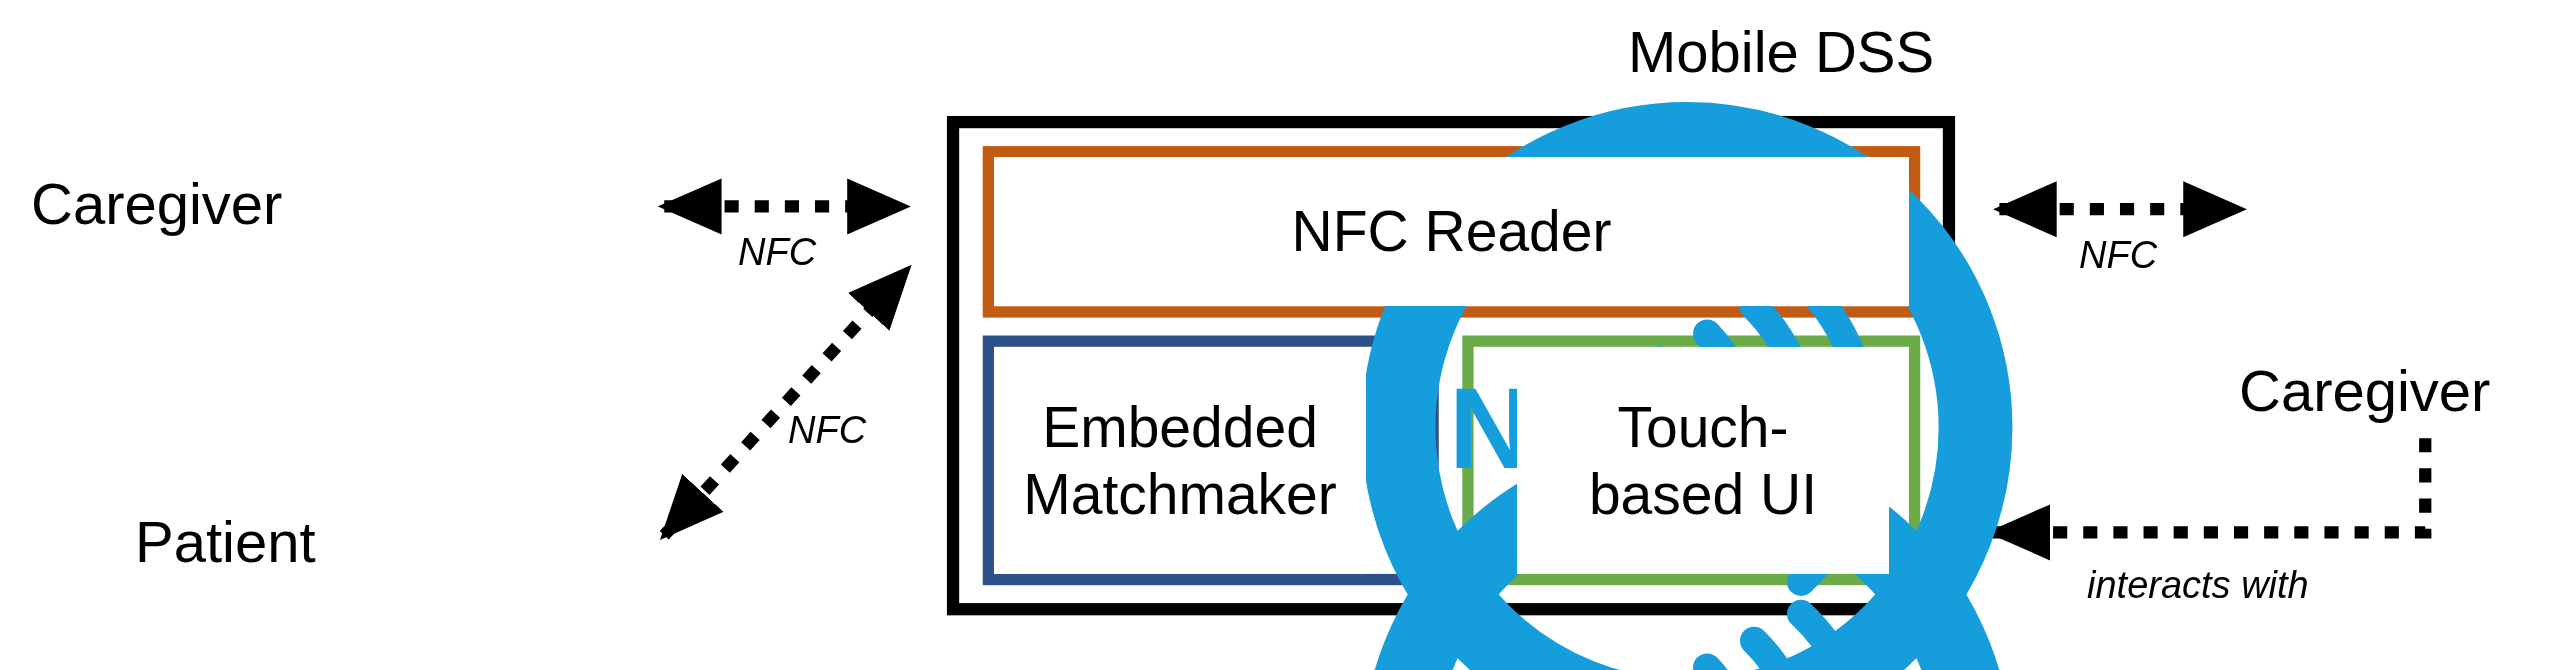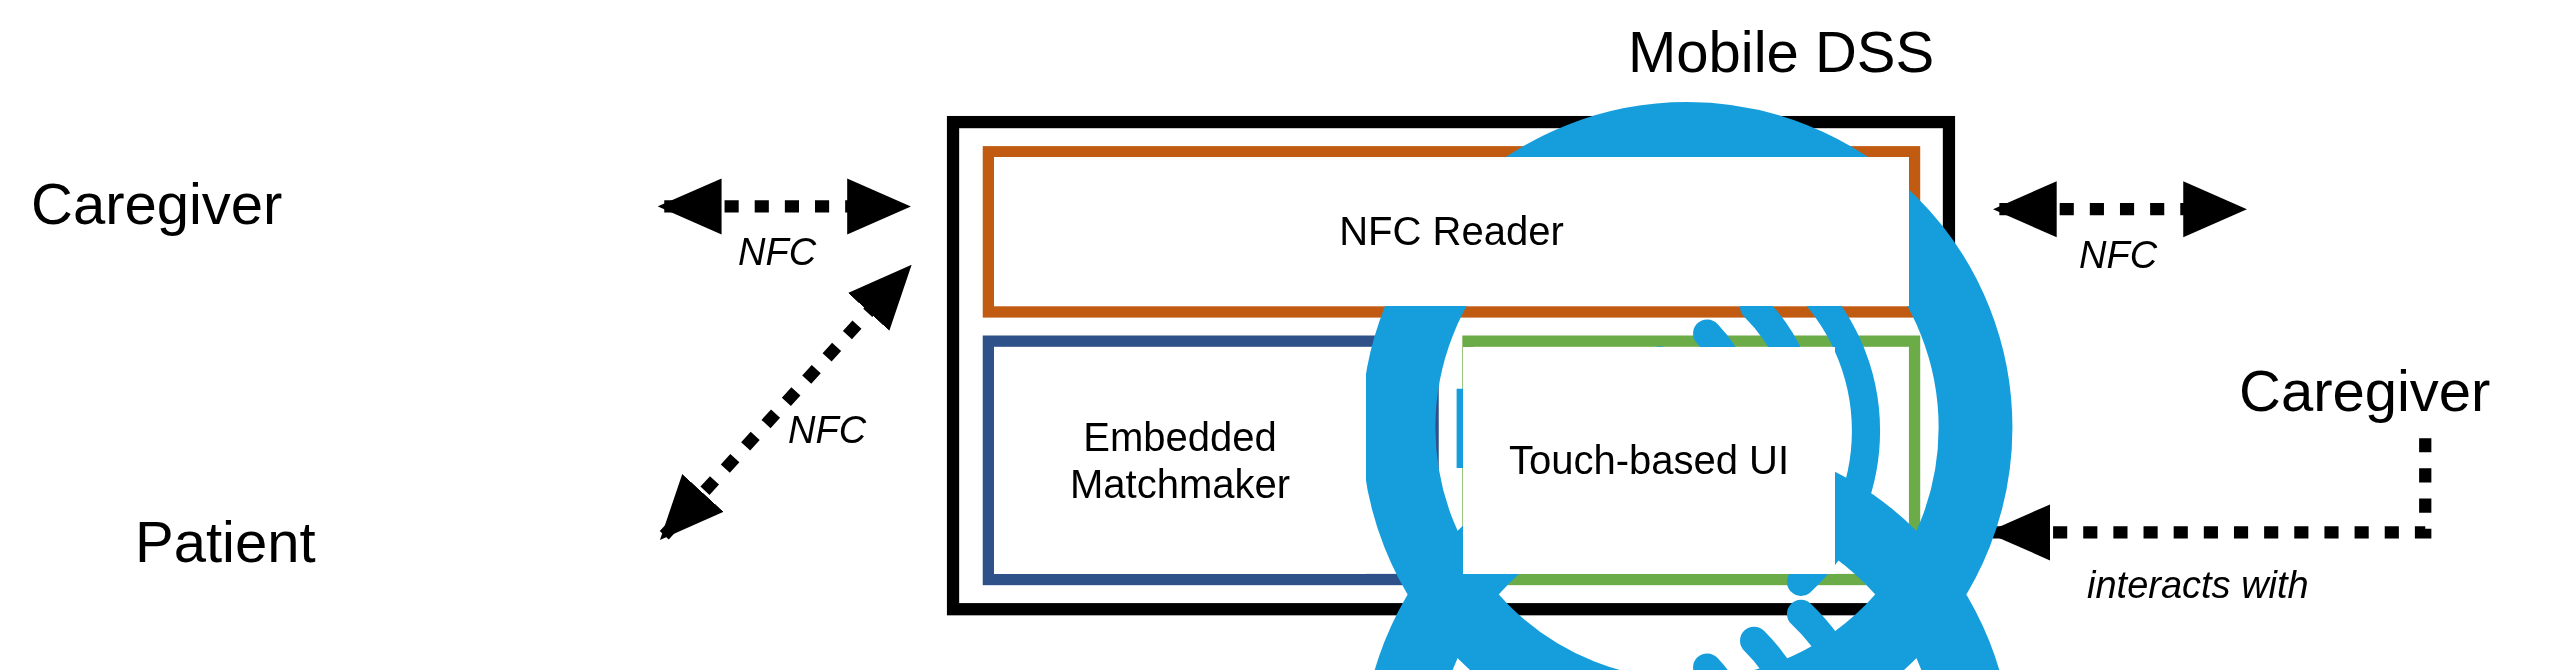--- a/index.html
+++ b/index.html
@@ -29,21 +29,21 @@
     color: #000000;
     font-family: "Liberation Sans", sans-serif;
     white-space: nowrap;
     line-height: 1;
   }
   .lbl-big {
     font-size: 58px;
     font-weight: 400;
   }
   .lbl-box {
-    font-size: 40px;
+    font-size: 57px;
     font-weight: 400;
     text-align: center;
     line-height: 1.16;
     white-space: normal;
   }
   .lbl-edge {
     font-size: 38px;
     font-style: italic;
     font-weight: 400;
   }
@@ -154,18 +154,18 @@
   <div class="lbl lbl-edge" style="left:2087px; top:554px;margin-top:12px;">interacts with</div>
 
   <div class="panel" style="left:994px; top:157px; width:915px; height:149px;">
     <span class="lbl-box">NFC Reader</span>
   </div>
 
   <div class="panel" style="left:994px; top:347px; width:372px; height:227px;">
     <span class="lbl-box" style="max-width:377px;">Embedded Matchmaker</span>
   </div>
 
-  <div class="panel" style="left:1463px; top:347px; width:372px; height:227px;">
+  <div class="panel" style="left:1517px; top:347px; width:372px; height:227px;">
     <span class="lbl-box" style="max-width:311px;">Touch-based UI</span>
   </div>
 
 </div>
 
 
 </body></html>

